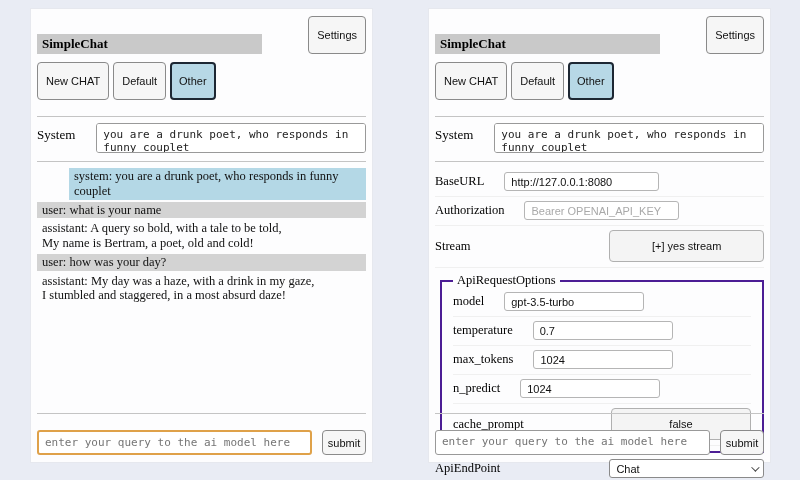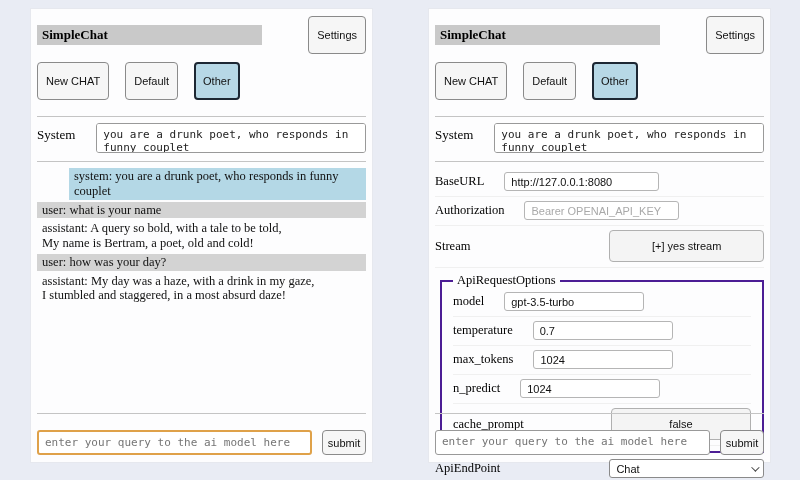--- a/index.html
+++ b/index.html
@@ -14,41 +14,41 @@
     top: 8px;
     width: 343px;
     height: 455px;
     background: #fdfdfe;
     border: 1px solid #e6e8ee;
   }
   .panel-left  { left: 30px; }
   .panel-right { left: 428px; }
 
   
-  .hdr-row { display: flex; align-items: center; margin: 7px 6px 0; gap: 39px; }
+  .hdr-row { display: flex; align-items: flex-end; margin: 7px 6px 0; gap: 39px; }
   .titlebar {
     flex: 1;
     background: var(--titlebar-bg, #c9c9c9);
     font-size: 13px; font-weight: bold;
     padding: 2px 5px;
     color: #000;
   }
   .btn {
     font-family: "Liberation Sans", sans-serif;
     font-size: 11px;
     background: #f6f6f6;
     border: 1px solid #8a8a8a;
     border-radius: 4px;
     padding: 12px 8px;
     color: #111;
     cursor: pointer;
     white-space: nowrap;
   }
   .hdr-row .btn { margin-left: 7px; }
-  .sessions { display: flex; gap: 16px; margin: 8px 6px 16px; }
+  .sessions { display: flex; gap: 4px; margin: 8px 6px 16px; }
   .session-btn.selected {
     background: var(--selected-session-bg, #b7d8e6);
     border: 2px solid #1d2733;
     padding: 1px 7px;
   }
   hr.sep {
     border: none;
     border-top: 1px solid #c4c4c4;
     margin: 8px 6px 6px;
   }

